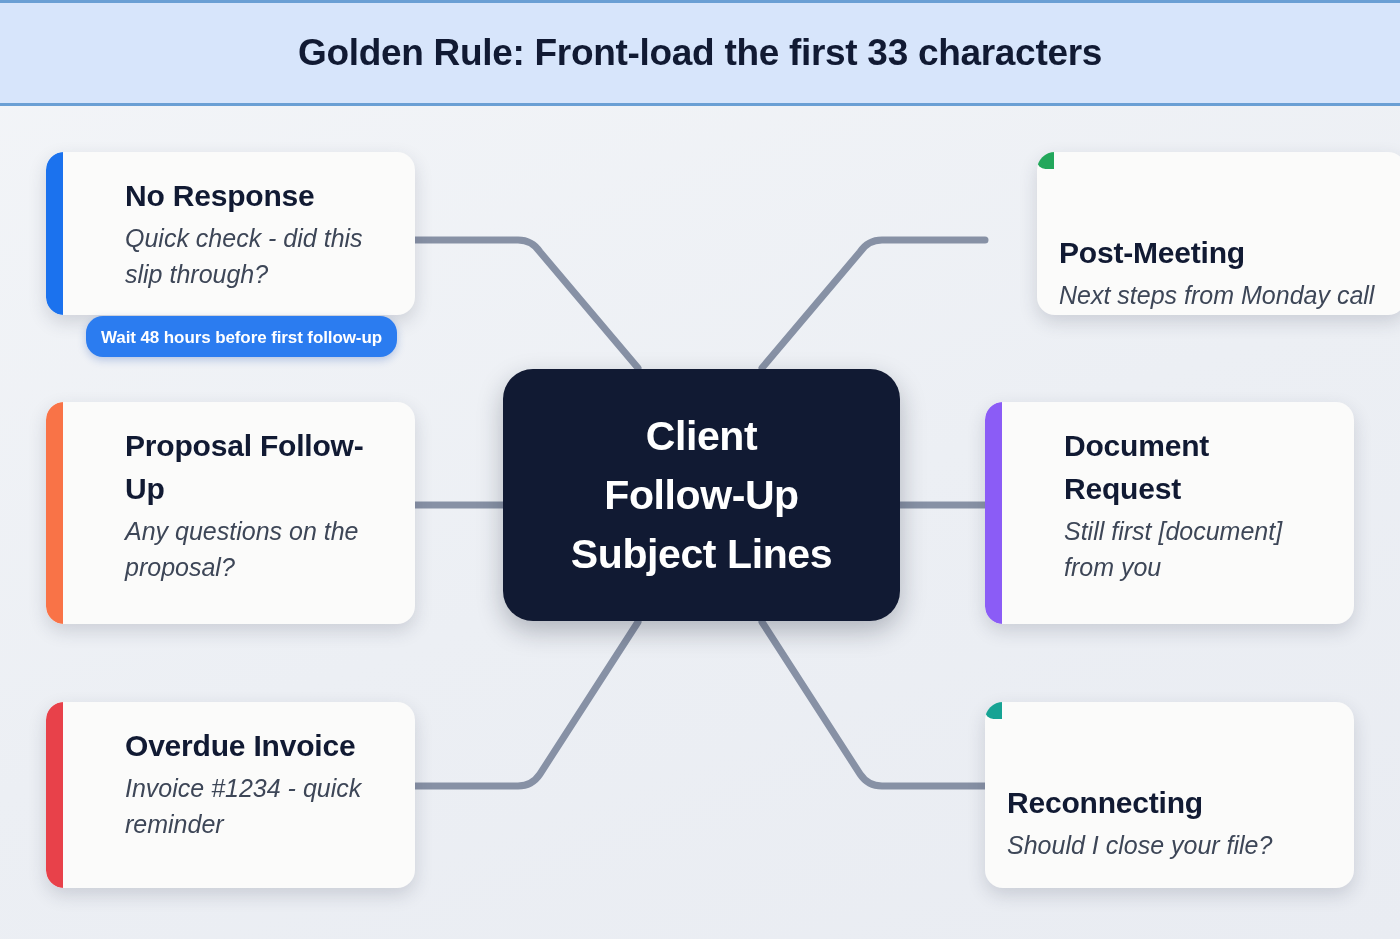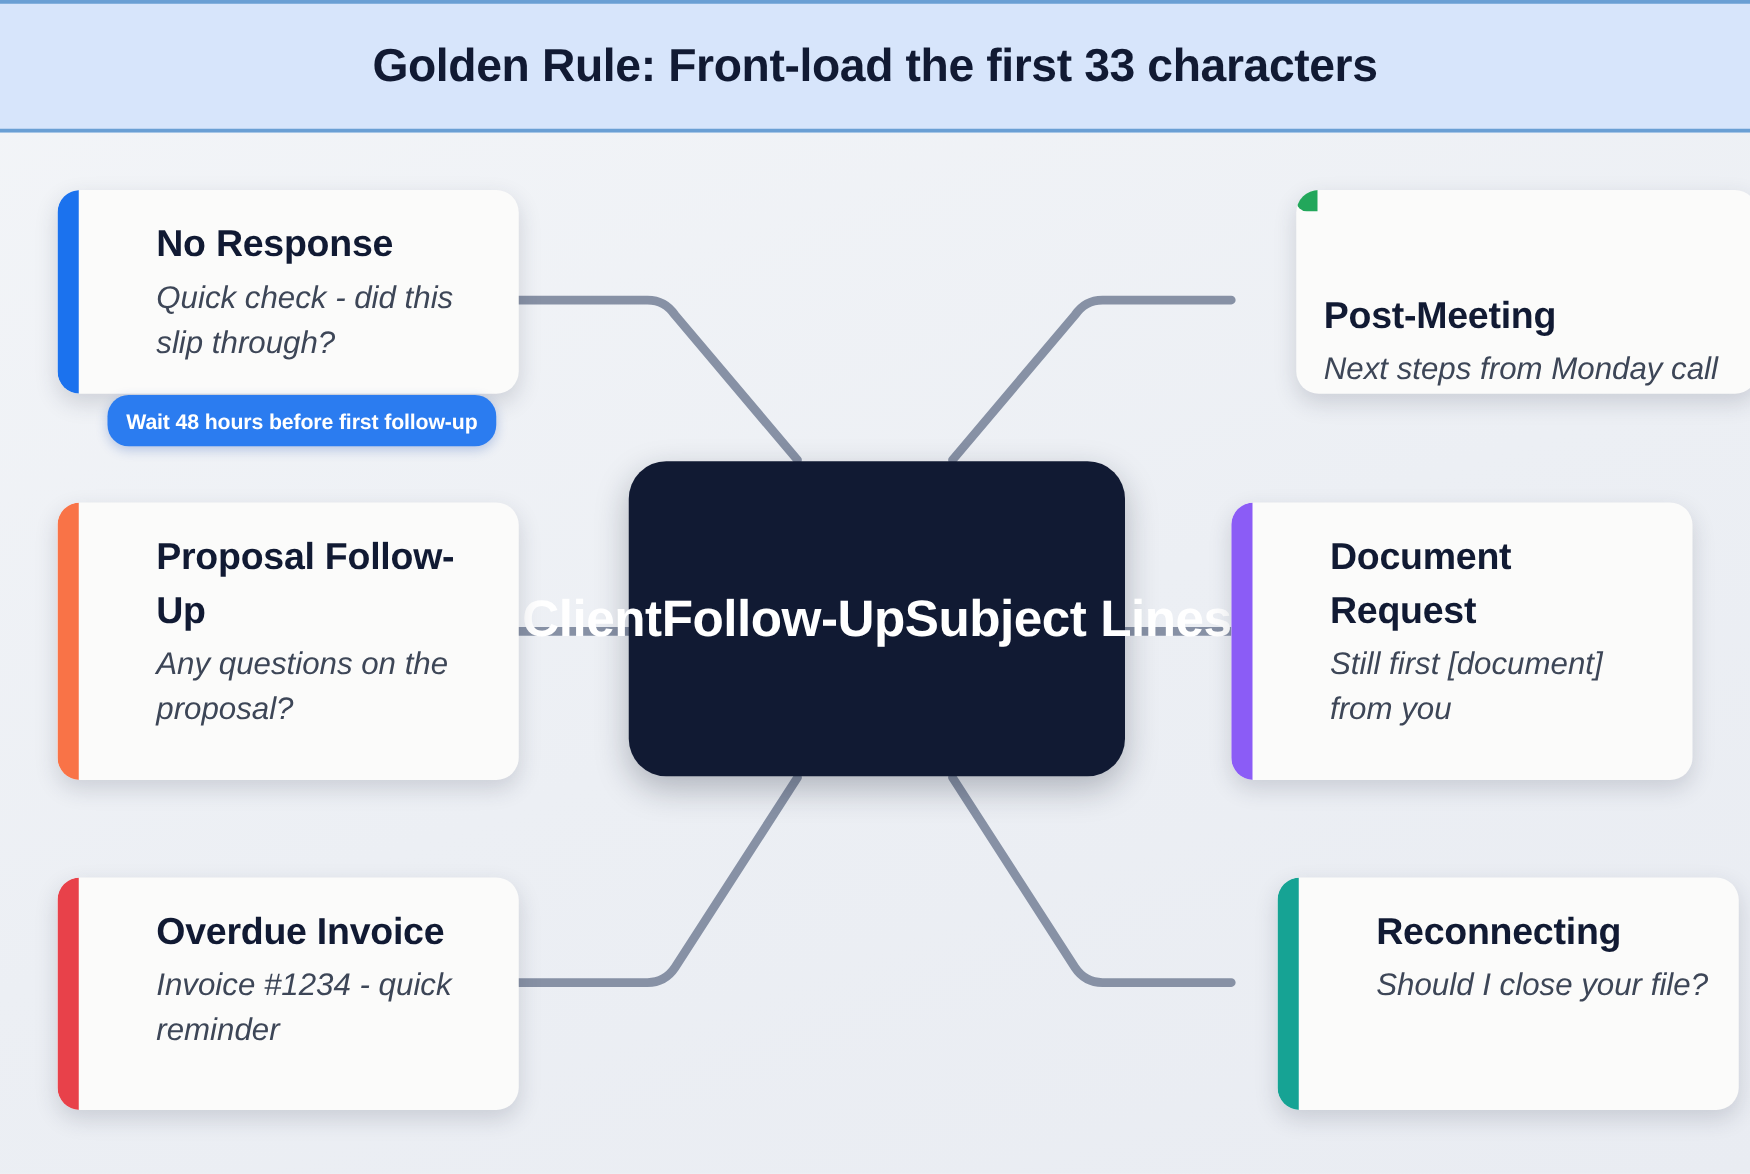--- a/index.html
+++ b/index.html
@@ -67,21 +67,21 @@
   .center-node {
     position: absolute;
     left: 503px;
     top: 369px;
     width: 397px;
     height: 252px;
     background: #111a33;
     border-radius: 30px;
     box-shadow: 0 10px 26px rgba(20,28,48,0.28);
     display: flex;
-    flex-direction: row;
+    flex-direction: column;
     align-items: center;
     justify-content: center;
     box-sizing: border-box;
   }
   .center-line {
     color: #ffffff;
     font-size: 41px;
     font-weight: bold;
     line-height: 59px;
     letter-spacing: -0.4px;
@@ -124,21 +124,21 @@
     line-height: 36px;
     margin-top: 3px;
   }
 
   
   #card-no-response   { left: 46px;  top: 152px; width: 369px; height: 163px; }
   #card-proposal      { left: 46px;  top: 402px; width: 369px; height: 222px; }
   #card-invoice       { left: 46px;  top: 702px; width: 369px; height: 186px; }
   #card-post-meeting  { left: 1037px; top: 152px; width: 369px; height: 163px; flex-direction: column; }
   #card-document      { left: 985px; top: 402px; width: 369px; height: 222px; }
-  #card-reconnect     { left: 1022px; top: 702px; width: 369px; height: 186px; }
+  #card-reconnect     { left: 985px; top: 702px; width: 369px; height: 186px; flex-direction: column; }
 
   
   .badge {
     position: absolute;
     left: 86px;
     top: 316px;
     background: #2b7cf0;
     color: #ffffff;
     font-size: 17px;
     font-weight: bold;

